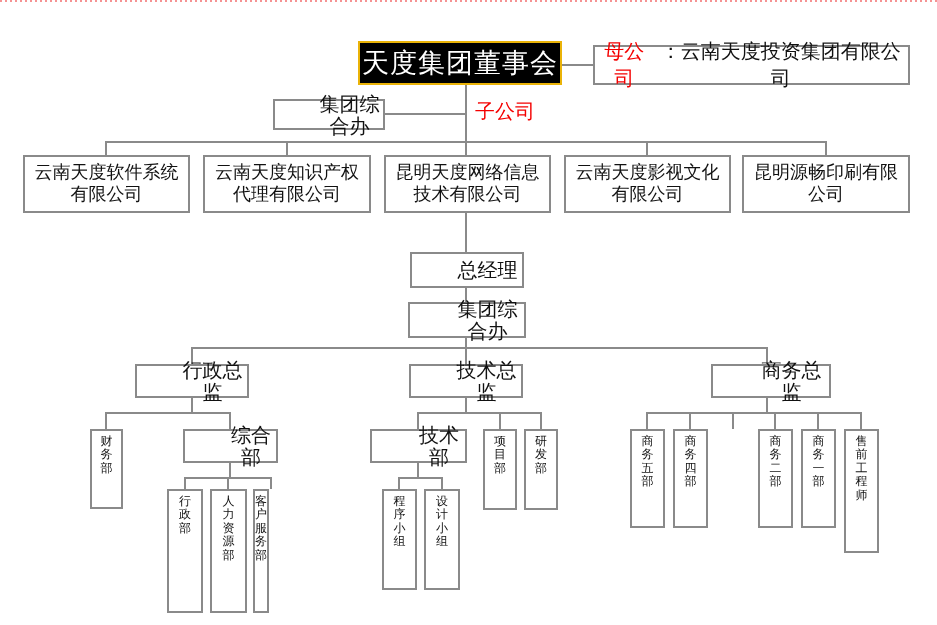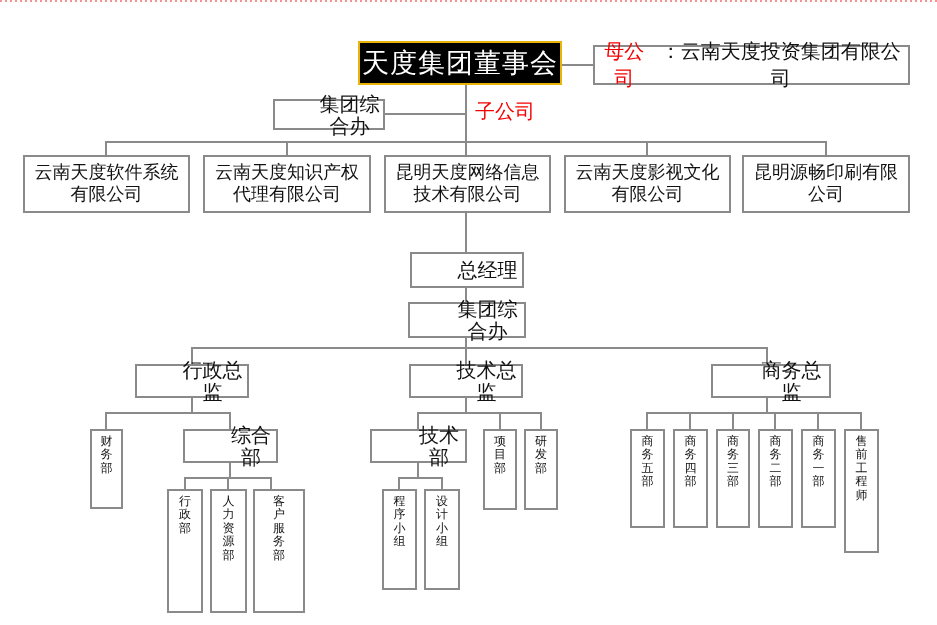--- a/index.html
+++ b/index.html
@@ -149,21 +149,21 @@
   </div>
   <div class="box hbox" style="left:183px;top:429px;width:95px;height:34px">
     <span>综合部</span>
   </div>
   <div class="box vbox" style="left:167px;top:489px;width:36px;height:124px">
     <div class="vtext">行政部</div>
   </div>
   <div class="box vbox" style="left:210px;top:489px;width:37px;height:124px">
     <div class="vtext">人力资源部</div>
   </div>
-  <div class="box vbox" style="left:253px;top:489px;width:52px;height:124px">
+  <div class="box vbox" style="left:253px;top:489px;width:16px;height:124px">
     <div class="vtext">客户服务部</div>
   </div>
 
   <div class="box hbox" style="left:370px;top:429px;width:97px;height:34px">
     <span>技术部</span>
   </div>
   <div class="box vbox" style="left:483px;top:429px;width:34px;height:81px">
     <div class="vtext">项目部</div>
   </div>
   <div class="box vbox" style="left:524px;top:429px;width:34px;height:81px">
@@ -175,23 +175,20 @@
   <div class="box vbox" style="left:424px;top:489px;width:36px;height:101px">
     <div class="vtext">设计小组</div>
   </div>
 
   <div class="box vbox" style="left:630px;top:429px;width:35px;height:99px">
     <div class="vtext">商务五部</div>
   </div>
   <div class="box vbox" style="left:673px;top:429px;width:35px;height:99px">
     <div class="vtext">商务四部</div>
   </div>
-  <div class="box vbox" style="left:716px;top:429px;width:34px;height:99px">
-    <div class="vtext">商务三部</div>
-  </div>
   <div class="box vbox" style="left:758px;top:429px;width:35px;height:99px">
     <div class="vtext">商务二部</div>
   </div>
   <div class="box vbox" style="left:801px;top:429px;width:35px;height:99px">
     <div class="vtext">商务一部</div>
   </div>
   <div class="box vbox" style="left:844px;top:429px;width:35px;height:124px">
     <div class="vtext">售前工程师</div>
   </div>
 

